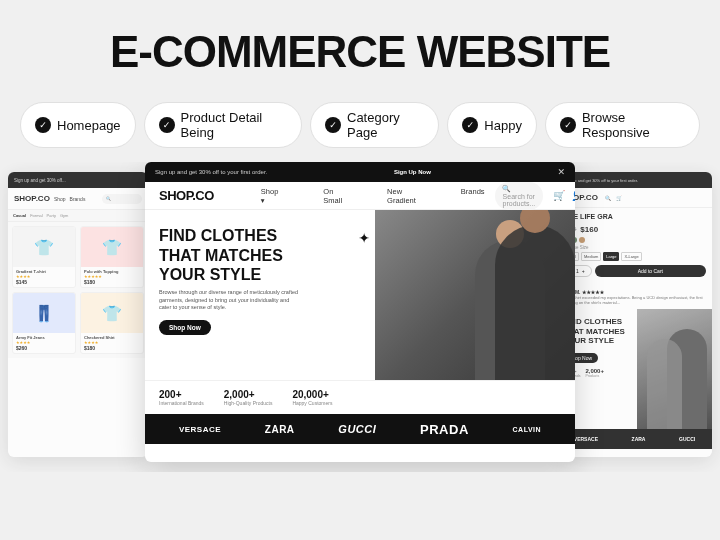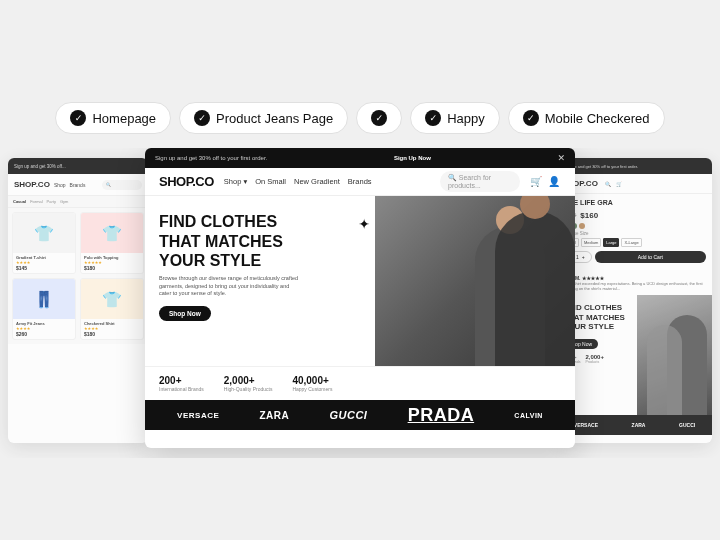--- a/index.html
+++ b/index.html
@@ -116,21 +116,21 @@
       color: #111;
       letter-spacing: -0.5px;
     }
     .shop-nav {
       display: flex;
       gap: 8px;
       font-size: 7.5px;
       color: #333;
       flex: 1;
     }
-    .shop-nav span { cursor: pointer; }
+    .shop-nav span { cursor: pointer; margin-left: 37px; }
     .shop-search {
       background: #f5f5f5;
       border-radius: 20px;
       padding: 3px 8px;
       font-size: 7px;
       color: #999;
       width: 80px;
     }
     .shop-icons {
       display: flex;
@@ -453,43 +453,44 @@
       background: #fff;
     }
     .reviewer-name { font-size: 5px; font-weight: 700; color: #111; }
     .review-text { font-size: 4px; color: #666; line-height: 1.3; }
   </style>
 </head>
 <body>
 
 <div class="header">
   <h1>
-    <br>
+    <span>E-COMMERCE WEBSITE</span><br>
   </h1>
 </div>
 
 <div class="tabs-bar">
   <div class="tab-pill">
     <div class="tab-check">✓</div>
     <span>Homepage</span>
   </div>
   <div class="tab-pill">
     <div class="tab-check">✓</div>
-    <span>Product Jeans Page</span>
+    <span>Product Detail Being</span>
   </div>
   <div class="tab-pill">
     <div class="tab-check">✓</div>
+    <span>Category Page</span>
   </div>
   <div class="tab-pill">
     <div class="tab-check">✓</div>
     <span>Happy</span>
   </div>
   <div class="tab-pill">
     <div class="tab-check">✓</div>
-    <span>Mobile Checkered</span>
+    <span>Browse Responsive</span>
   </div>
 </div>
 
 <div class="preview-container">
 
   <div class="preview-left">
     <div class="side-topbar">
       <span style="font-size:4.5px;">Sign up and get 30% off...</span>
     </div>
     <div class="side-header">
@@ -592,30 +593,30 @@
     <div class="stats-row">
       <div class="stat-item">
         <span class="stat-num">200+</span>
         <span class="stat-label">International Brands</span>
       </div>
       <div class="stat-item">
         <span class="stat-num">2,000+</span>
         <span class="stat-label">High-Quality Products</span>
       </div>
       <div class="stat-item">
-        <span class="stat-num">40,000+</span>
+        <span class="stat-num">20,000+</span>
         <span class="stat-label">Happy Customers</span>
       </div>
     </div>
 
     <div class="brands-bar">
       <span class="brand-name">VERSACE</span>
       <span class="brand-name bold">ZARA</span>
       <span class="brand-name bold" style="font-size:11px;font-style:italic;">GUCCI</span>
-      <span class="brand-name bold" style="font-size:18px;text-decoration:underline;">PRADA</span>
+      <span class="brand-name bold" style="font-size:13px;">PRADA</span>
       <span class="brand-name" style="font-size:7px;">Calvin</span>
     </div>
   </div>
 
   <div class="preview-right">
     <div class="right-topbar">
       <span style="font-size:4px;">Sign up and get 30% off to your first order.</span>
     </div>
     <div class="right-shop-header">
       <span style="font-weight:900;font-size:8px;color:#111;">SHOP.CO</span>

